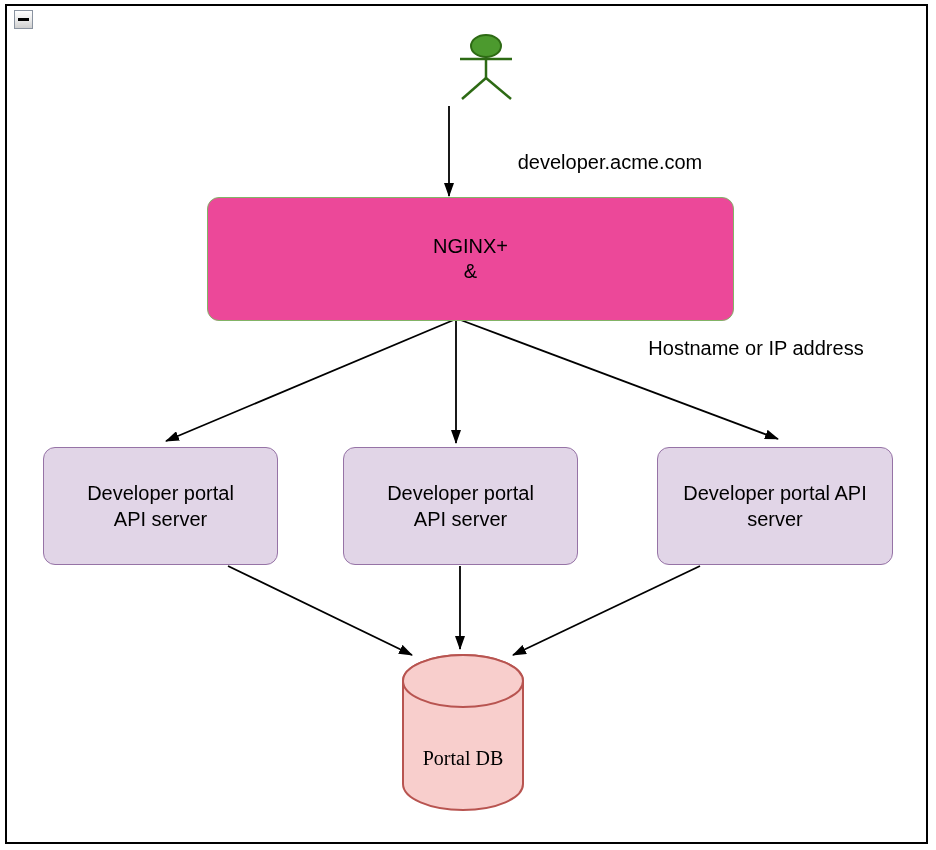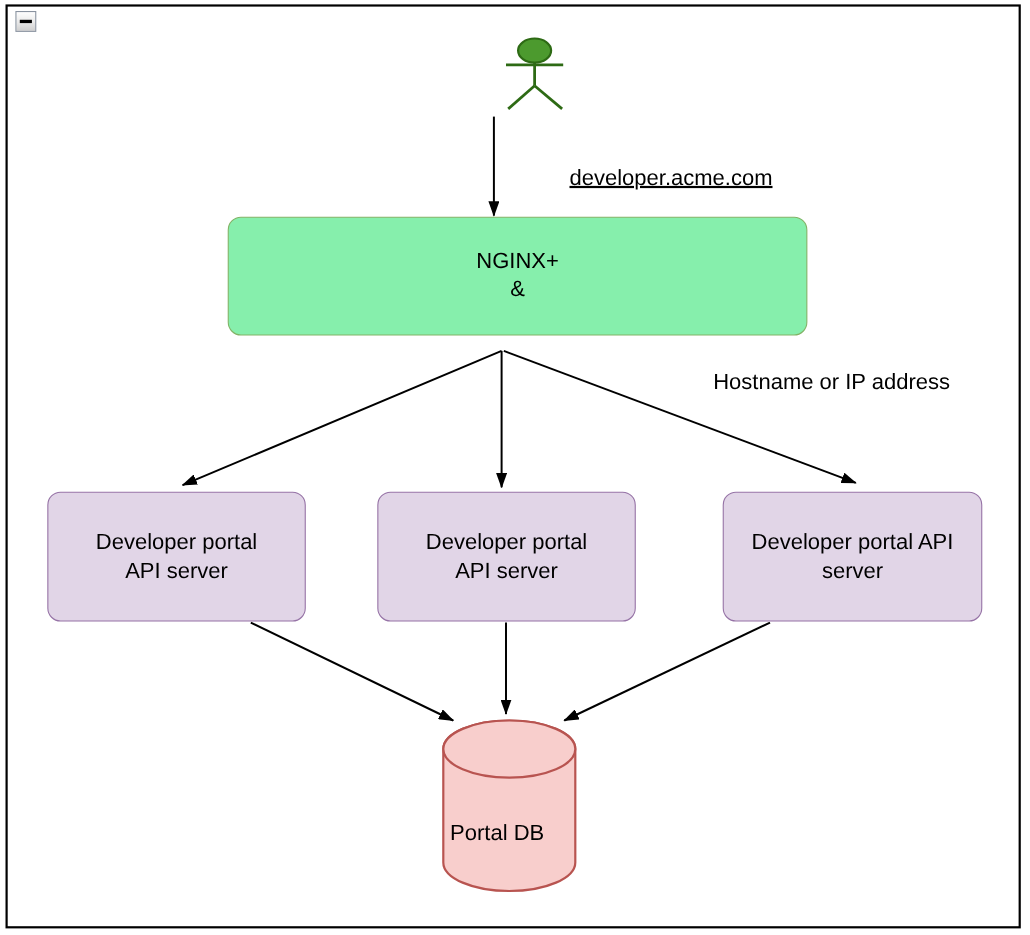--- a/index.html
+++ b/index.html
@@ -19,34 +19,34 @@
     display:flex; align-items:center; justify-content:center; cursor:pointer;
   }
   .minus-bar { width:11px; height:3px; background:#000; }
   svg.layer { position:absolute; left:0; top:0; pointer-events:none; }
   .node {
     position:absolute; box-sizing:border-box; border-radius:12px;
     display:flex; flex-direction:column; align-items:center; justify-content:center;
     text-align:center; font-size:20px; line-height:25px;
   }
   .gateway {
-    left:207px; top:197px; width:527px; height:108px;
-    background:#86efac; border:1.5px solid #82B366;text-align:center;
+    left:207px; top:197px; width:527px; height:124px;
+    background:#ec4899; border:1.5px solid #82B366;text-align:center;
   }
   .api {
     top:447px; width:235px; height:118px; padding:0 25px; line-height:26px;
     background:#E1D5E7; border:1.5px solid #9673A6;
   }
   .api1 { left:43px; }
   .api2 { left:343px; }
   .api3 { left:657px; width:236px; }
   .free-label { position:absolute; font-size:20px; text-align:center; white-space:nowrap; }
-  .label-domain  { left:490px; top:151px; width:240px;text-decoration:underline; }
+  .label-domain  { left:490px; top:151px; width:240px; }
   .label-routing { left:620px; top:337px; width:272px; }
-  .db-label { position:absolute; left:392px; top:745px; width:120px; text-align:center; font-size:20px; line-height:26px; }
+  .db-label { position:absolute; left:403px; top:745px; width:120px; text-align:center; font-size:20px; line-height:26px;font-family:Liberation Serif, serif; }
 </style>
 </head>
 <body>
 
 <div class="frame"></div>
 
 <div class="collapse-btn">
   <div class="minus-bar"></div>
 </div>
 

